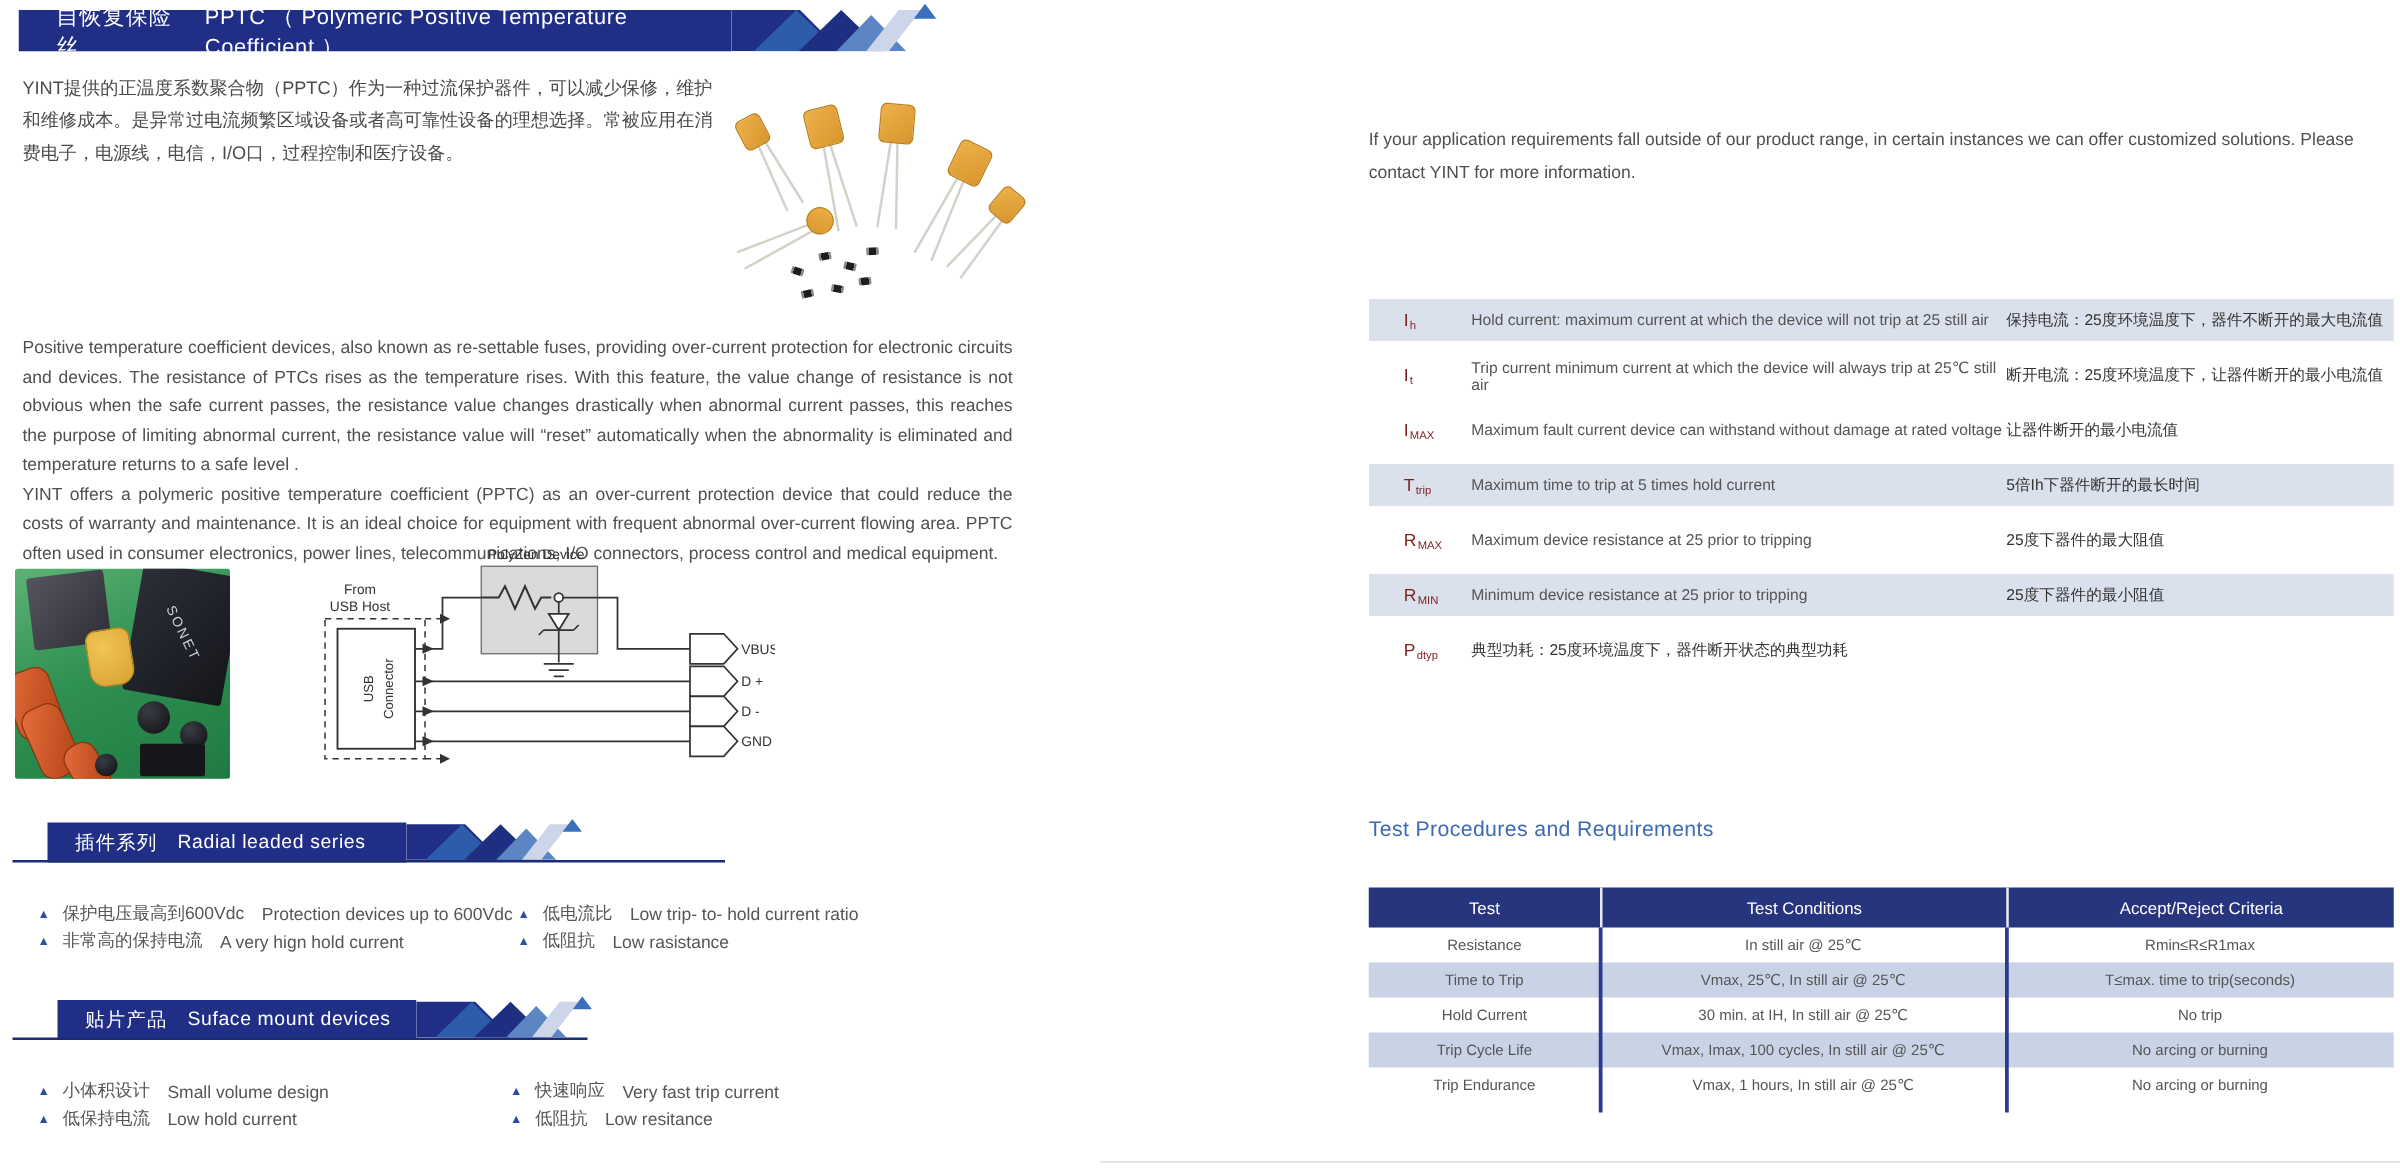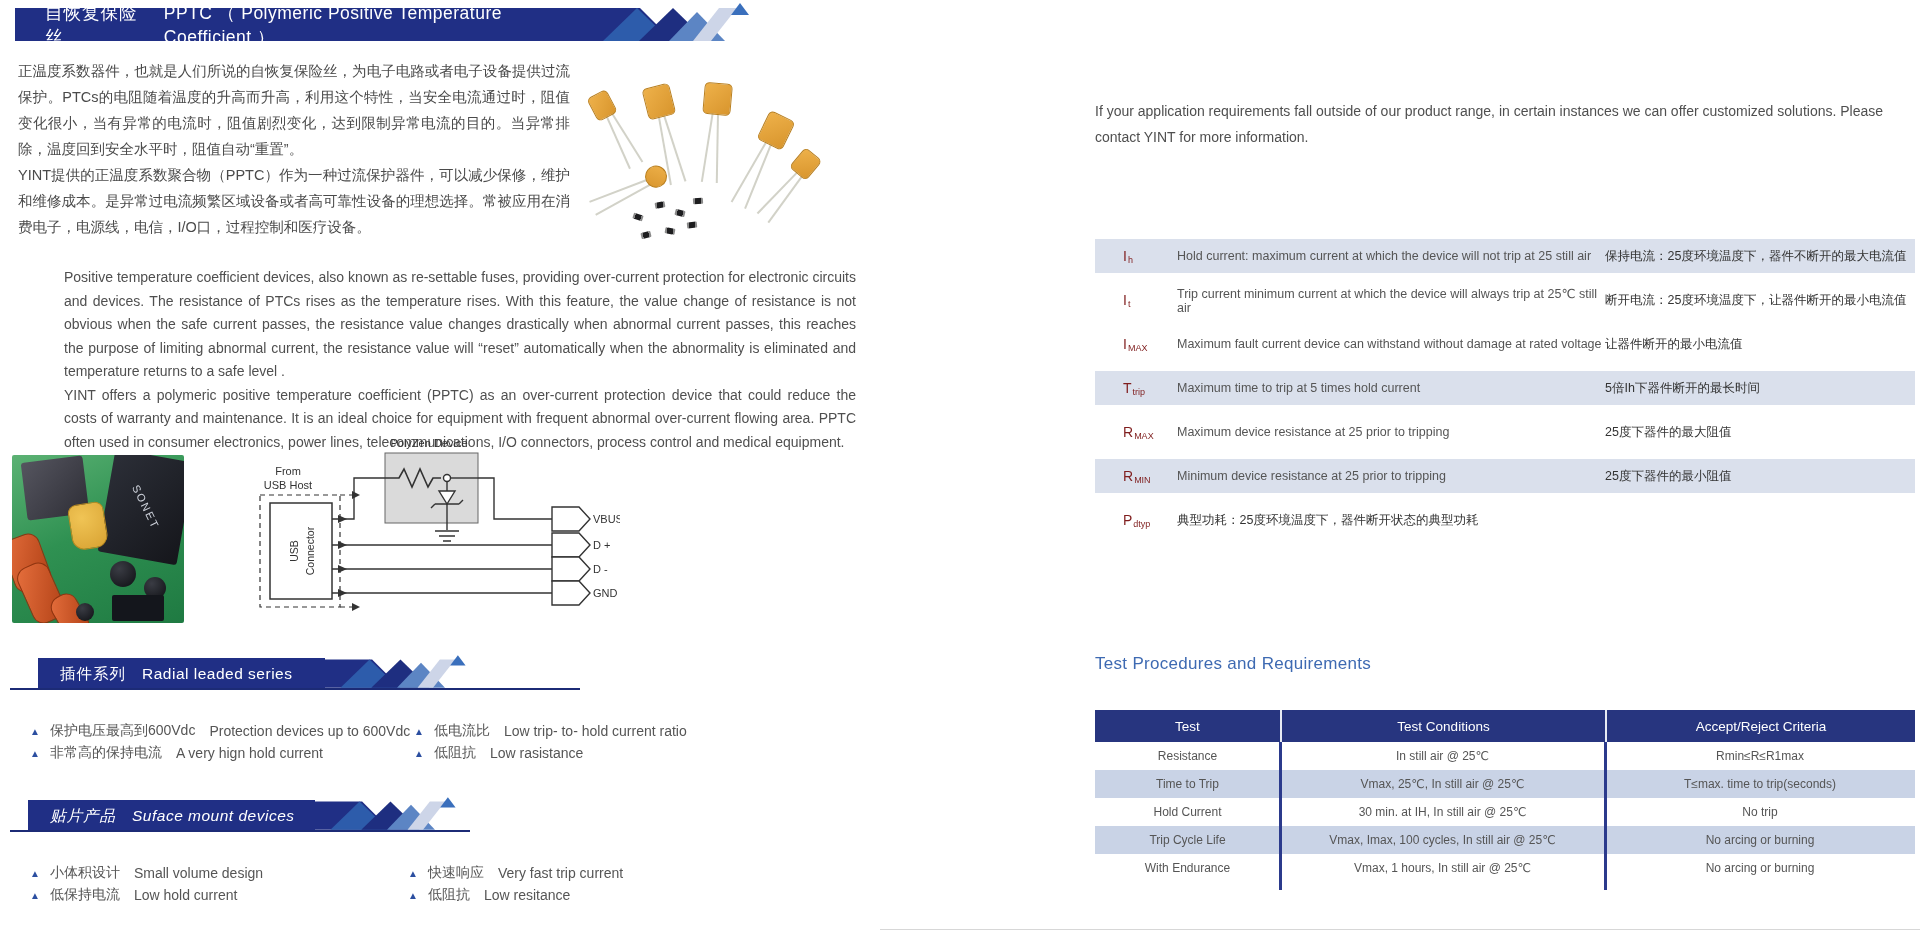--- a/index.html
+++ b/index.html
@@ -18,21 +18,21 @@
   .banner-sec{height:32px;width:465px;}
   .banner-sec .bar{font-size:15.5px;padding-left:22px;margin-left:28px;}
   .banner-sec svg.deco{width:150px;height:44px;}
   .banner-underline{position:absolute;height:2px;background:#1c2b76;}
 
   
   .intro-zh{position:absolute;left:18px;top:58px;width:552px;font-size:14.5px;line-height:26px;
             text-align:justify;color:#4a4a4a;}
   .intro-zh p,.intro-en p{margin:0;}
   .intro-en{position:absolute;left:18px;top:266px;width:792px;font-size:14px;line-height:23.5px;
-            text-align:justify;color:#4f4f4f;margin-left:46px;}
+            text-align:justify;color:#4f4f4f;}
 
   
   .photo{position:absolute;left:575px;top:50px;width:280px;height:210px;}
   .pdev{position:absolute;transform-origin:50% 0;}
   .pdev .head{width:26px;height:30px;background:linear-gradient(135deg,#eeb14a,#d8952d);
               border:1px solid #b97f1e;border-radius:5px;position:relative;z-index:2;}
   .pdev .leg{position:absolute;width:2px;height:72px;background:#d2d2c8;top:28px;}
   .pdev .leg.l1{left:7px;transform:rotate(4deg);}
   .pdev .leg.l2{left:17px;transform:rotate(-4deg);}
   .pdev.small .head{width:20px;height:24px;}
@@ -117,21 +117,20 @@
       <polygon points="0,13 55,13 88,46 0,46" fill="#202f85"></polygon>
       <polygon points="18,46 52,13 86,46" fill="#2d5cab"></polygon>
       <polygon points="54,46 88,13 122,46" fill="#1e2e80"></polygon>
       <polygon points="84,46 112,17 140,46" fill="#5c85c4"></polygon>
       <polygon points="108,46 134,13 152,13 126,46" fill="#cdd5e8"></polygon>
       <polygon points="146,20 155,8 164,20" fill="#3a6fbc"></polygon>
     </svg>
   </div>
 
   <div class="intro-zh">
-    <p>正温度系数器件，也就是人们所说的自恢复保险丝，为电子电路或者电子设备提供过流保护。PTCs的电阻随着温度的升高而升高，利用这个特性，当安全电流通过时，阻值变化很小，当有异常的电流时，阻值剧烈变化，达到限制异常电流的目的。当异常排除，温度回到安全水平时，阻值自动“重置”。</p>
     <p>YINT提供的正温度系数聚合物（PPTC）作为一种过流保护器件，可以减少保修，维护和维修成本。是异常过电流频繁区域设备或者高可靠性设备的理想选择。常被应用在消费电子，电源线，电信，I/O口，过程控制和医疗设备。</p>
   </div>
 
   <div class="photo">
     <div class="pdev small" style="left:10px;top:44px;transform:rotate(-28deg);">
       <div class="head"></div>
         <div class="leg l1"></div>
         <div class="leg l2"></div>
     </div>
     <div class="pdev" style="left:66px;top:36px;transform:rotate(-14deg);">
@@ -270,21 +269,21 @@
       <span class="zh">低电流比</span>
       <span class="en">Low trip- to- hold current ratio</span>
     </div>
     <div class="bullet">
       <span class="tri">▲</span>
       <span class="zh">低阻抗</span>
       <span class="en">Low rasistance</span>
     </div>
   </div>
 
-  <div class="banner banner-sec" style="left:0;top:800px;font-style:italic;">
+  <div class="banner banner-sec" style="left:18px;top:800px;">
     <div class="bar">
       <span class="t-zh">贴片产品</span>
       <span class="t-en">Suface mount devices</span>
     </div>
     <svg class="deco" viewBox="0 0 175 46">
       <polygon points="0,13 55,13 88,46 0,46" fill="#202f85"></polygon>
       <polygon points="18,46 52,13 86,46" fill="#2d5cab"></polygon>
       <polygon points="54,46 88,13 122,46" fill="#1e2e80"></polygon>
       <polygon points="84,46 112,17 140,46" fill="#5c85c4"></polygon>
       <polygon points="108,46 134,13 152,13 126,46" fill="#cdd5e8"></polygon>
@@ -379,21 +378,21 @@
       <div class="tc tc1">Hold Current</div>
       <div class="tc tc2">30 min. at IH, In still air @ 25℃</div>
       <div class="tc tc3">No trip</div>
     </div>
     <div class="trow shade">
       <div class="tc tc1">Trip Cycle Life</div>
       <div class="tc tc2">Vmax, Imax, 100 cycles, In still air @ 25℃</div>
       <div class="tc tc3">No arcing or burning</div>
     </div>
     <div class="trow">
-      <div class="tc tc1">With Endurance</div>
+      <div class="tc tc1">Trip Endurance</div>
       <div class="tc tc2">Vmax, 1 hours, In still air @ 25℃</div>
       <div class="tc tc3">No arcing or burning</div>
     </div>
     <div class="vline v1"></div>
     <div class="vline v2"></div>
   </div>
 
   <div class="bottom-edge"></div>
 </div>
 

